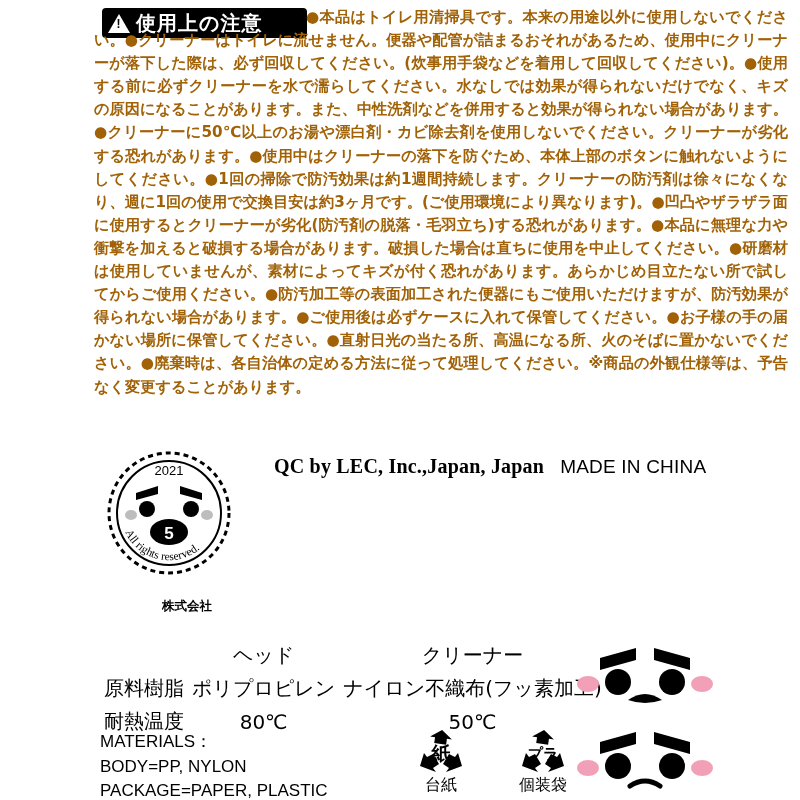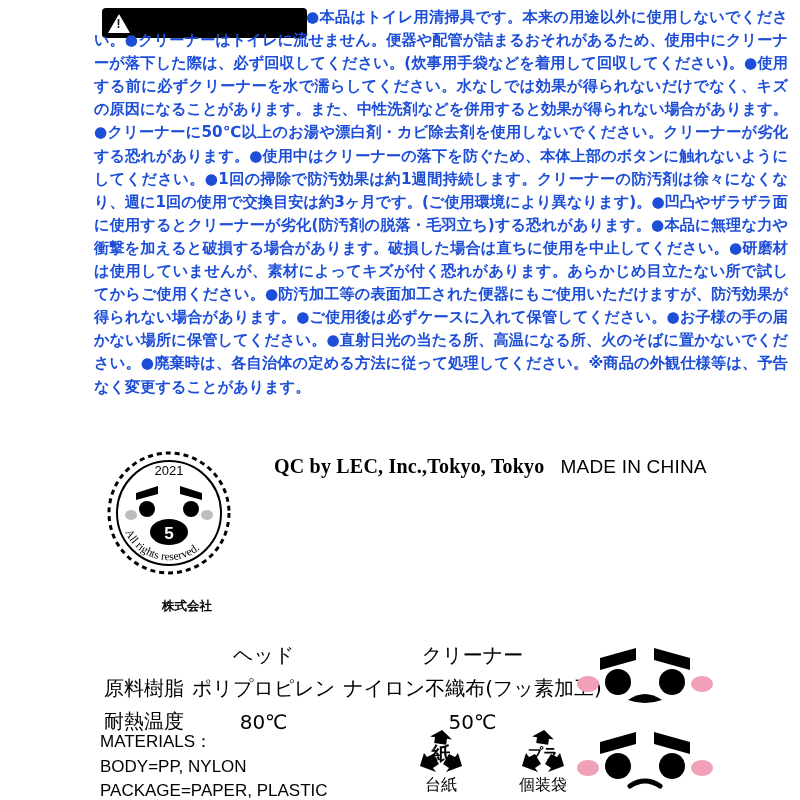--- a/index.html
+++ b/index.html
@@ -57,21 +57,21 @@
   .warning-body {
     position: absolute;
     left: 94px; top: 6px;
     width: 694px;
     font-family: "DejaVu Sans", sans-serif;
     font-size: 15.2px;
     line-height: 1.52;
     font-weight: bold;
     text-align: justify;
     text-justify: inter-character;
-    color: #1d4ed8;
+    color: #a16207;
   }
   .warning-body .indent-first { text-indent: 212px; }
 
   
   .seal {
     position: absolute;
     left: 106px; top: 450px;
     width: 126px; height: 126px;
   }
   .seal svg { display: block; }
@@ -178,20 +178,21 @@
   .face.f2 { left: 570px; top: 728px; }
   .face svg { display: block; }
 </style>
 </head>
 <body>
 
 <div id="page">
 
   <div class="caution-badge">
     <span class="warn-tri"></span>
+    <span class="caution-text">使用上の注意</span>
   </div>
 
   <div class="warning-body">
     <p class="indent-first" style="margin:0;">●本品はトイレ用清掃具です。本来の用途以外に使用しないでください。●クリーナーはトイレに流せません。便器や配管が詰まるおそれがあるため、使用中にクリーナーが落下した際は、必ず回収してください。(炊事用手袋などを着用して回収してください)。●使用する前に必ずクリーナーを水で濡らしてください。水なしでは効果が得られないだけでなく、キズの原因になることがあります。また、中性洗剤などを併用すると効果が得られない場合があります。●クリーナーに50℃以上のお湯や漂白剤・カビ除去剤を使用しないでください。クリーナーが劣化する恐れがあります。●使用中はクリーナーの落下を防ぐため、本体上部のボタンに触れないようにしてください。●1回の掃除で防汚効果は約1週間持続します。クリーナーの防汚剤は徐々になくなり、週に1回の使用で交換目安は約3ヶ月です。(ご使用環境により異なります)。●凹凸やザラザラ面に使用するとクリーナーが劣化(防汚剤の脱落・毛羽立ち)する恐れがあります。●本品に無理な力や衝撃を加えると破損する場合があります。破損した場合は直ちに使用を中止してください。●研磨材は使用していませんが、素材によってキズが付く恐れがあります。あらかじめ目立たない所で試してからご使用ください。●防汚加工等の表面加工された便器にもご使用いただけますが、防汚効果が得られない場合があります。●ご使用後は必ずケースに入れて保管してください。●お子様の手の届かない場所に保管してください。●直射日光の当たる所、高温になる所、火のそばに置かないでください。●廃棄時は、各自治体の定める方法に従って処理してください。※商品の外観仕様等は、予告なく変更することがあります。</p>
   </div>
 
   <div class="seal">
     <svg width="126" height="126" viewBox="0 0 126 126" xmlns="http://www.w3.org/2000/svg">
       <circle cx="63" cy="63" r="60" fill="none" stroke="#000" stroke-width="3" stroke-dasharray="5 4"></circle>
       <circle cx="63" cy="63" r="52" fill="none" stroke="#000" stroke-width="2"></circle>
@@ -214,21 +215,21 @@
         <textPath href="#arcpath" startOffset="8%">All rights reserved.</textPath>
       </text>
     </svg>
   </div>
 
   <div class="license-name">
     <div>株式会社</div>
   </div>
 
   <div class="qc-line">
-    <span>QC by LEC, Inc.,Tokyo, Tokyo</span><span class="made">MADE IN CHINA</span>
+    <span>QC by LEC, Inc.,Japan, Japan</span><span class="made">MADE IN CHINA</span>
   </div>
 
 
   <table class="mat-table">
     <tbody>
         <tr class="head">
       <th class="rowhead"></th>
       <th>ヘッド</th>
       <th>クリーナー</th>
     </tr>

